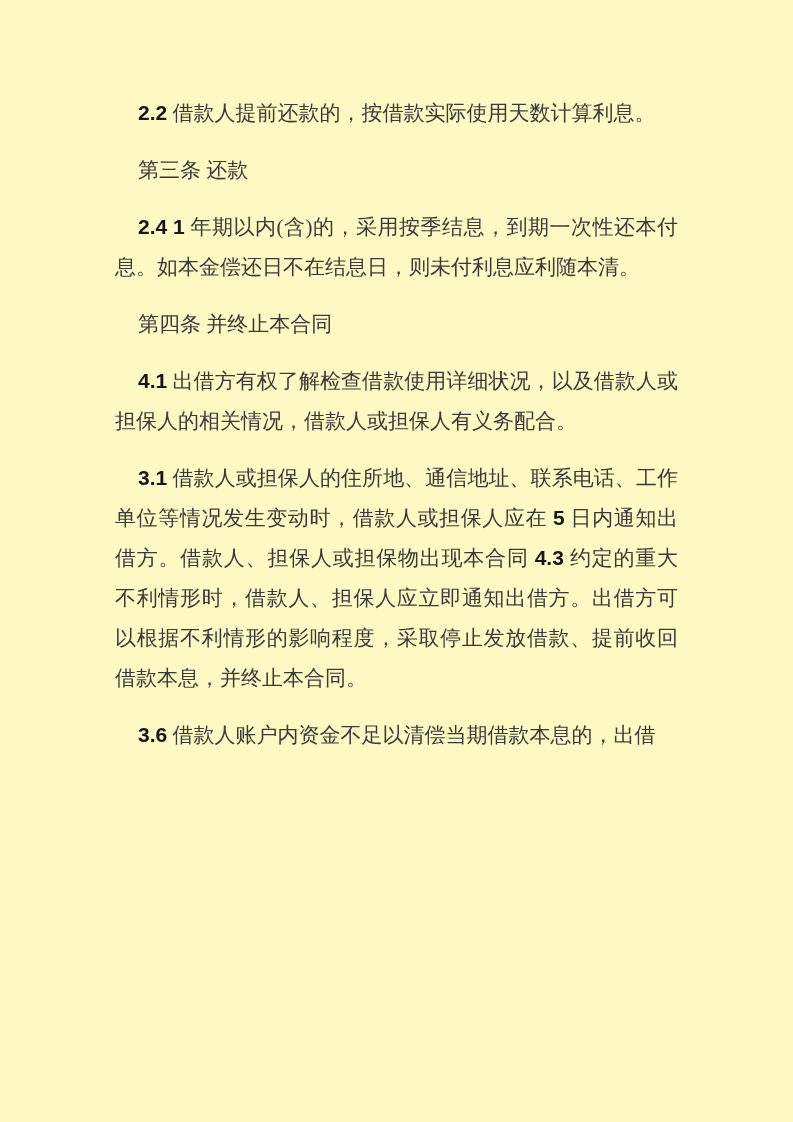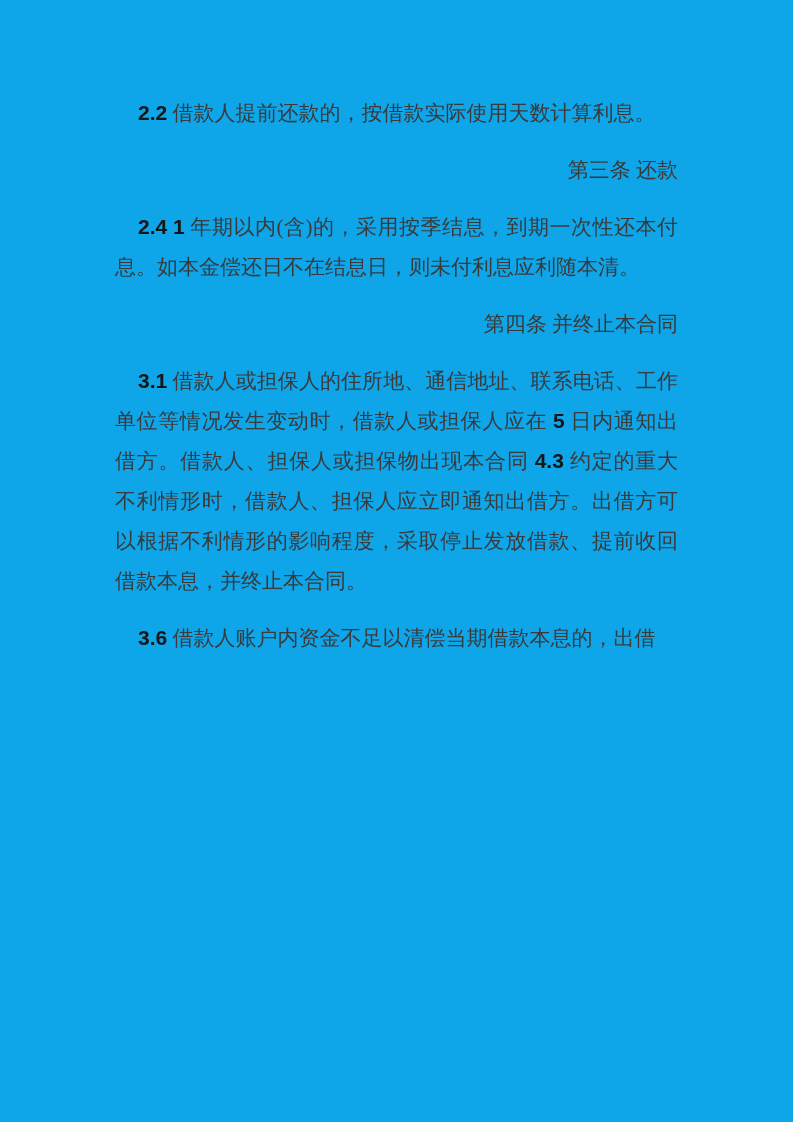--- a/index.html
+++ b/index.html
@@ -9,53 +9,54 @@
   body {
     width: 793px;
     height: 1122px;
     background: #ffffff;
     overflow: hidden;
   }
   .page {
     box-sizing: border-box;
     width: 793px;
     height: 1122px;
-    background: #0ea5e9;
+    background: #fef9c3;
     padding: 93px 115px 0 115px;
     overflow: hidden;
   }
   .doc-body {
     width: 563px;
   }
   .para {
     margin: 0 0 17px 0;
     font-family: "Liberation Serif", "DejaVu Serif", serif;
     font-size: 21px;
     line-height: 40px;
     color: #3a3a3a;
     text-align: justify;
     text-justify: inter-character;
     text-indent: 23px;
     letter-spacing: 0;
   }
   .para.heading {
-    text-align: right;
+    text-align: left;
   }
   .num {
     font-family: "Liberation Sans", "DejaVu Sans", sans-serif;
     font-weight: bold;
     color: #161616;
     letter-spacing: 0;
   }
 </style>
 </head>
 <body>
 
 <div class="page">
   <main class="doc-body">
       <p class="para clause"><span class="num">2.2</span> 借款人提前还款的，按借款实际使用天数计算利息。</p>
       <p class="para heading">第三条 还款</p>
       <p class="para clause"><span class="num">2.4</span> <span class="num">1</span> 年期以内(含)的，采用按季结息，到期一次性还本付息。如本金偿还日不在结息日，则未付利息应利随本清。</p>
       <p class="para heading">第四条 并终止本合同</p>
+      <p class="para clause"><span class="num">4.1</span> 出借方有权了解检查借款使用详细状况，以及借款人或担保人的相关情况，借款人或担保人有义务配合。</p>
       <p class="para clause"><span class="num">3.1</span> 借款人或担保人的住所地、通信地址、联系电话、工作单位等情况发生变动时，借款人或担保人应在 <span class="num">5</span> 日内通知出借方。借款人、担保人或担保物出现本合同 <span class="num">4.3</span> 约定的重大不利情形时，借款人、担保人应立即通知出借方。出借方可以根据不利情形的影响程度，采取停止发放借款、提前收回借款本息，并终止本合同。</p>
       <p class="para clause"><span class="num">3.6</span> 借款人账户内资金不足以清偿当期借款本息的，出借</p>
     </main>
 </div>
 
 </body></html>

